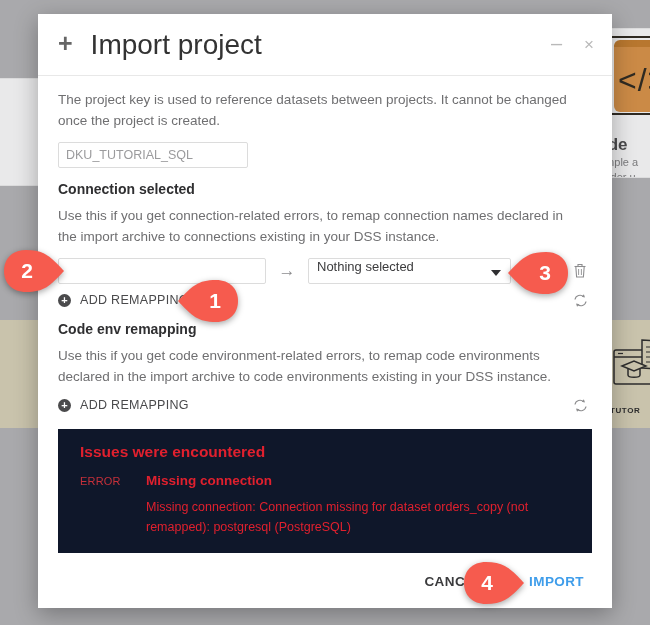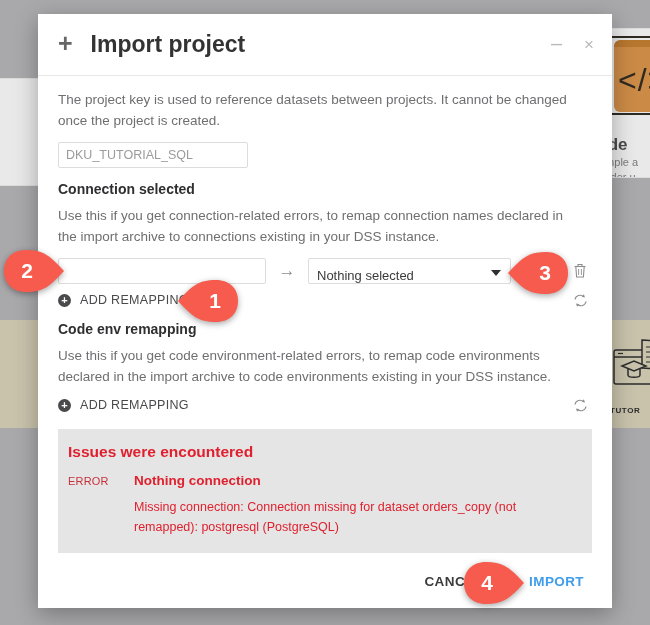--- a/index.html
+++ b/index.html
@@ -94,21 +94,21 @@
     border-bottom: 1px solid #e8e8e8;
     display: flex; align-items: center;
     padding: 0 18px 0 20px;
     flex: 0 0 auto;
   }
   .header-plus {
     font-size: 25px; color: #666; font-weight: bold;
     line-height: 1; margin-right: 18px; margin-top: -2px;
   }
   .header-title {
-    font-size: 23px; color: #333; font-weight: bold;
+    font-size: 28px; color: #333; font-weight: normal;
   }
   .header-spacer { flex: 1; }
   .header-btn {
     color: #b9b9b9; font-size: 17px; line-height: 1;
     margin-left: 22px; cursor: pointer; user-select: none;
   }
   .header-btn.minimize { font-size: 20px; margin-top: -4px; }
 
   .modal-body {
     flex: 1 1 auto;
@@ -147,21 +147,21 @@
     font-family: "Liberation Sans", sans-serif;
   }
   .arrow-glyph {
     width: 42px; text-align: center;
     font-size: 17px; color: #8b8b8d;
   }
   .remap-target {
     width: 203px; height: 26px;
     border: 1px solid #dcdcdc; background: #fff;
     border-radius: 2px;
-    display: flex; align-items: flex-end;
+    display: flex; align-items: flex-start;
     padding: 0 8px;
     font-size: 13px; color: #3b3b3d;
     position: relative;
   }
   .caret-down {
     position: absolute; right: 9px; top: 11px;
     width: 0; height: 0;
     border-left: 5px solid transparent;
     border-right: 5px solid transparent;
     border-top: 6px solid #2f2f31;
@@ -185,22 +185,22 @@
   }
   .add-remap-label {
     font-size: 12.5px; color: #4a4a4c; letter-spacing: 0.3px;
     cursor: pointer;
   }
   .refresh-slot { margin-left: auto; padding-right: 4px; }
 
   
   .error-panel {
     margin-top: 16px;
-    background: #e5e5e5;
-    padding: 14px 18px 16px 10px;
+    background: #0f172a;
+    padding: 14px 18px 16px 22px;
   }
   .error-title {
     font-size: 15.5px; font-weight: bold; color: #e0202e;
     margin-bottom: 12px;
   }
   .error-row { display: flex; }
   .error-level {
     width: 66px; flex: 0 0 66px;
     font-size: 11px; color: #c6303a;
     padding-top: 2px; letter-spacing: 0.2px;
@@ -378,21 +378,21 @@
             <path d="M4.1 13.8 l-1.1 -3.2 3.3 0.6 Z" fill="#8d8d8f"></path>
           </svg>
         </span>
       </div>
 
       <div class="error-panel">
         <div class="error-title">Issues were encountered</div>
         <div class="error-row">
           <div class="error-level">ERROR</div>
           <div class="error-main">
-            <div class="error-heading">Nothing connection</div>
+            <div class="error-heading">Missing connection</div>
             <div class="error-detail">Missing connection: Connection missing for dataset orders_copy (not remapped): postgresql (PostgreSQL)</div>
           </div>
         </div>
       </div>
 
     </div>
 
     <div class="modal-footer">
       <button class="btn-cancel">CANCEL</button>
       <button class="btn-import">IMPORT</button>

